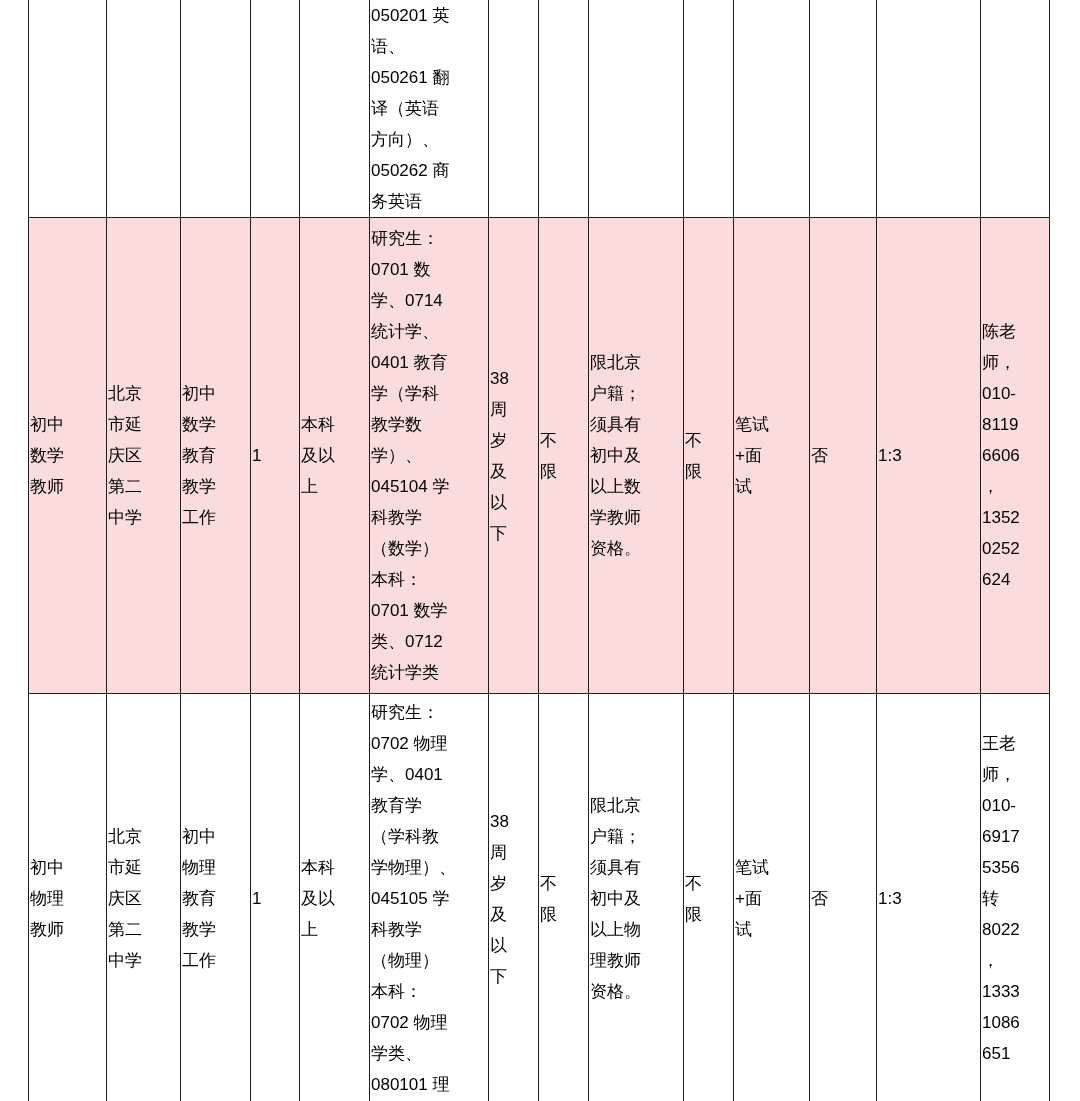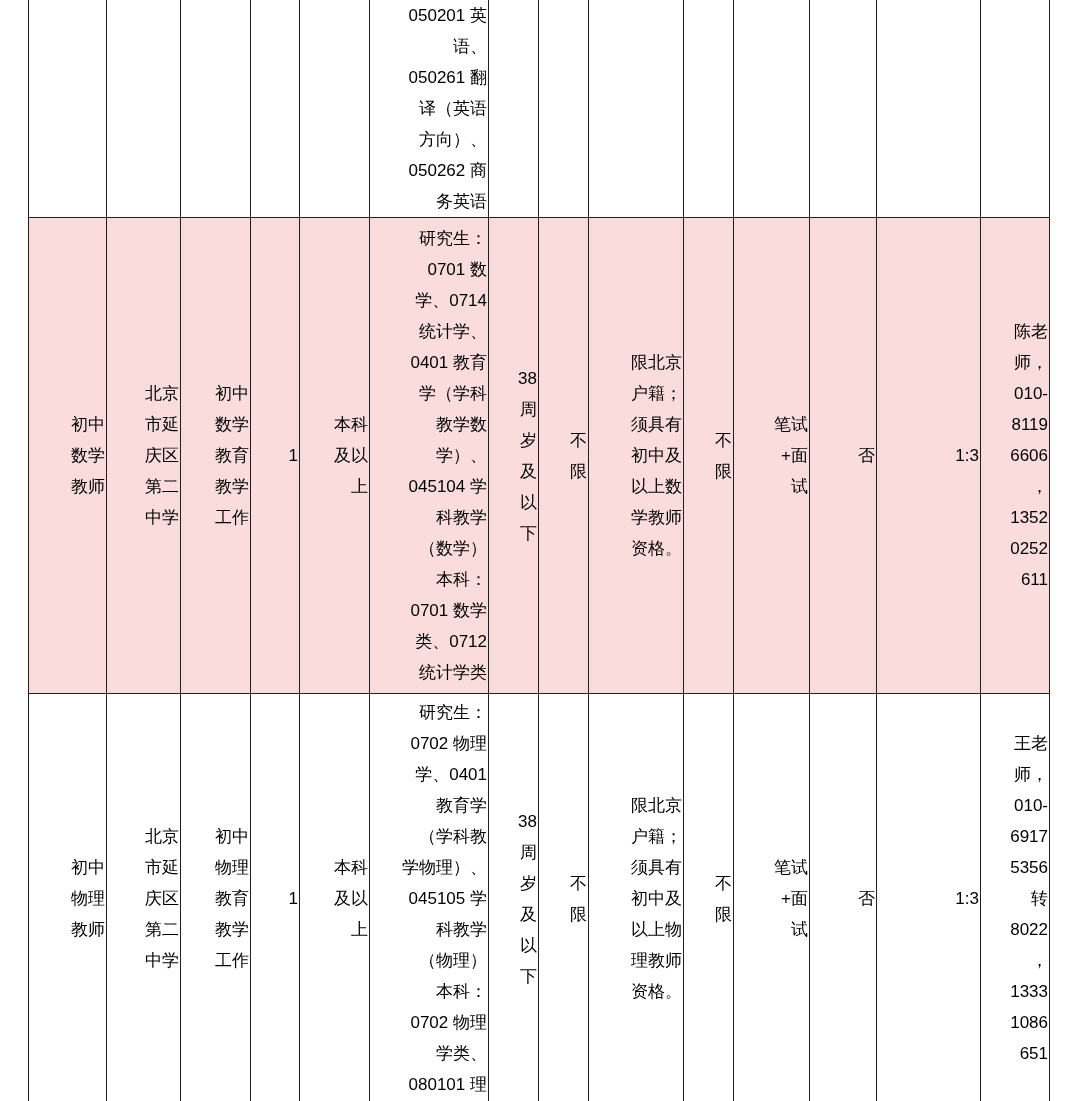--- a/index.html
+++ b/index.html
@@ -22,21 +22,21 @@
   }
   table.recruit {
     border-collapse: collapse;
     table-layout: fixed;
     width: 1021px;
     margin-left: 28px;
     color: var(--text);
   }
   table.recruit td {
     border: 1px solid var(--border);
-    text-align: right;
+    text-align: left;
     vertical-align: middle;
     font-size: 17px;
     line-height: 31px;
     white-space: pre-line;
     padding: 0 1px;
     overflow: hidden;
   }
   table.recruit tr.row-top td { border-top: none; }
   tr.row-top   { height: 217px; }
   tr.row-mid   { height: 476px; }
@@ -143,21 +143,21 @@
         <td>否</td>
         <td>1:3</td>
         <td>陈老
 师，
 010-
 8119
 6606
 ，
 1352
 0252
-611</td>
+624</td>
       </tr>
       <tr class="row-bot">
         <td>初中
 物理
 教师</td>
         <td>北京
 市延
 庆区
 第二
 中学</td>

